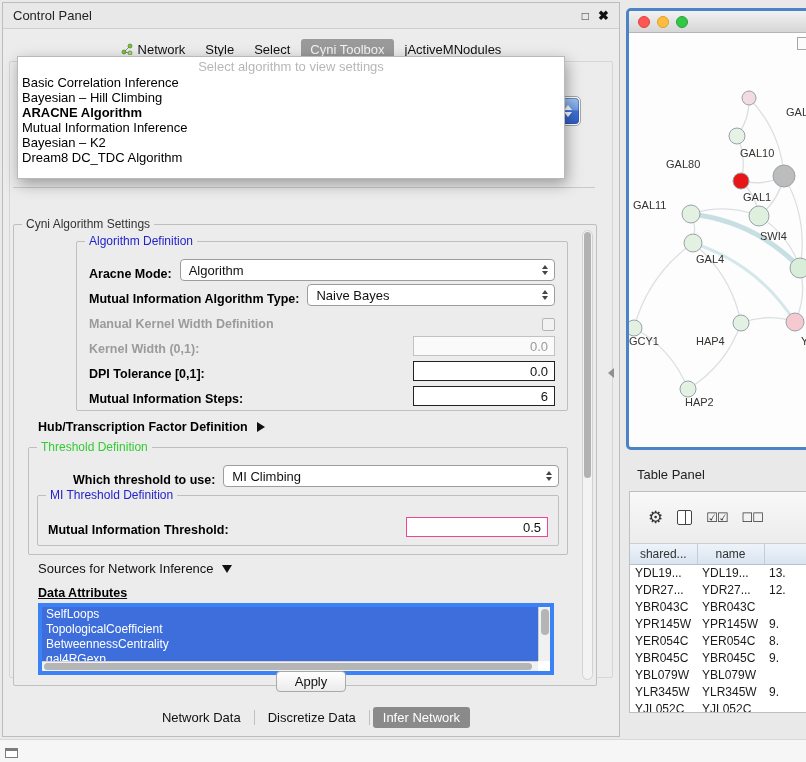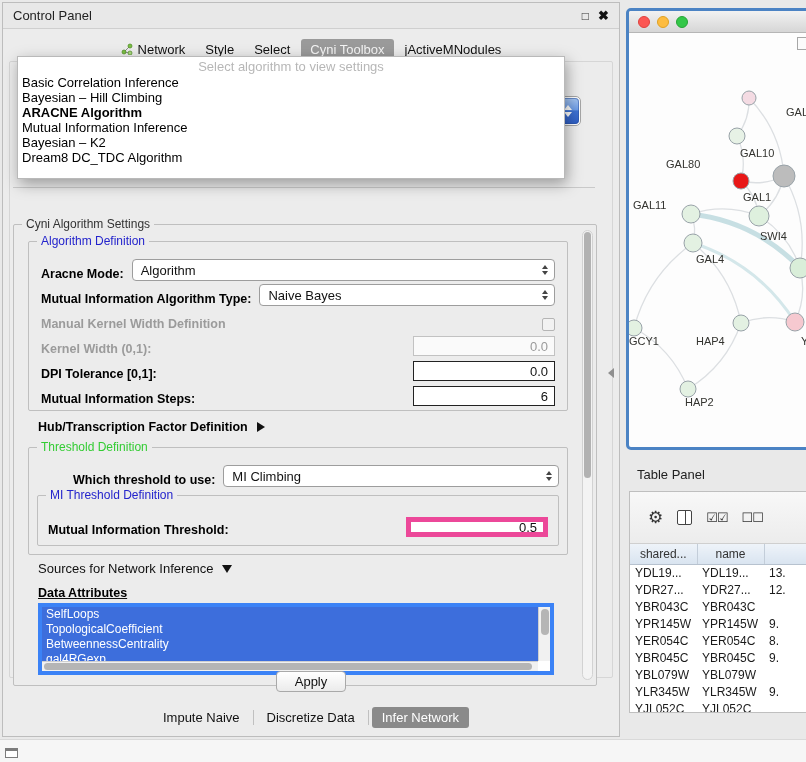--- a/index.html
+++ b/index.html
@@ -34,30 +34,30 @@
 
   .cas { position:absolute; left:10px; top:195px; width:584px; height:462px; border:1px solid #bdbdbd; border-radius:2px; background:#ececec; }
   .gtitle { position:absolute; top:-8px; left:8px; background:#ececec; padding:0 4px; font-size:12px; color:#333; white-space:nowrap; }
   .t-blue { color:#2323cc; }
   .t-green { color:#33cc33; }
   .cas-scroll { position:absolute; top:5px; right:3px; bottom:5px; width:11px; border:1px solid #d2d2d2; border-radius:6px; background:#f3f3f3; }
   .cas-thumb { position:absolute; left:1px; top:1px; width:7px; height:55%; background:#b2b2b2; border-radius:4px; }
   .cas-inner { position:absolute; left:14px; right:28px; top:16px; bottom:6px; }
 
   .groupbox { position:relative; border:1px solid #bfbfbf; border-radius:2px; }
-  .ad-group { padding:14px 12px 4px; }
+  .ad-group { padding:14px 12px 4px;margin-left:48px; }
   .row { display:flex; align-items:flex-end; height:25px; }
   .lbl { font-size:12.5px; font-weight:bold; color:#000; white-space:nowrap; }
   .lbl.disabled { color:#9b9b9b; }
   .combo { flex:1; margin-left:8px; height:22px; background:#fff; border:1px solid #9d9d9d; border-radius:4px; display:flex; align-items:center; padding:0 4px 0 8px; font-size:13px; min-width:0; }
   .combo-arrows { margin-left:auto; display:flex; flex-direction:column; gap:2px; align-items:center; padding-right:2px; }
   .arr-up { width:0; height:0; border-left:3.5px solid transparent; border-right:3.5px solid transparent; border-bottom:4.5px solid #444; }
   .arr-down { width:0; height:0; border-left:3.5px solid transparent; border-right:3.5px solid transparent; border-top:4.5px solid #444; }
   .spacer { flex:1; }
-  .field { width:142px; height:20px; border:5px solid #ec4899; background:#fff; font-size:13px; text-align:right; padding:0 6px; font-family:inherit; color:#111; }
+  .field { width:142px; height:20px; border:1px solid #ec4899; background:#fff; font-size:13px; text-align:right; padding:0 6px; font-family:inherit; color:#111; }
   .field.strong { border:1.5px solid #222; }
   .field.disabled { border:1px solid #c2c2c2; color:#9b9b9b; background:#fafafa; }
   .checkbox { width:13px; height:13px; border:1px solid #b5b5b5; border-radius:2px; background:#f2f2f2; appearance:none; -webkit-appearance:none; outline:none; }
 
   .hub-row { display:flex; align-items:center; height:32px; padding-left:10px; gap:9px; }
   .hub-row .lbl { font-size:12.5px; }
   .tri-right { width:0; height:0; border-left:8px solid #111; border-top:5px solid transparent; border-bottom:5px solid transparent; }
   .tri-down { width:0; height:0; border-top:8px solid #111; border-left:5px solid transparent; border-right:5px solid transparent; }
 
   .th-group { padding:14px 8px 8px; margin-top:4px; }
@@ -278,21 +278,21 @@
             </span>
         </div>
       </div>
     </div>
 
     <div class="apply-row">
       <button class="apply-btn">Apply</button>
     </div>
 
     <div class="bottom-tabs">
-      <span class="bt">Impute Naive</span>
+      <span class="bt">Network Data</span>
       <span class="btsep"></span>
       <span class="bt">Discretize Data</span>
       <span class="btsep"></span>
       <span class="bt active">Infer Network</span>
     </div>
   </div>
 
   <span class="collapse-handle"></span>
 
   <div class="net-window">

